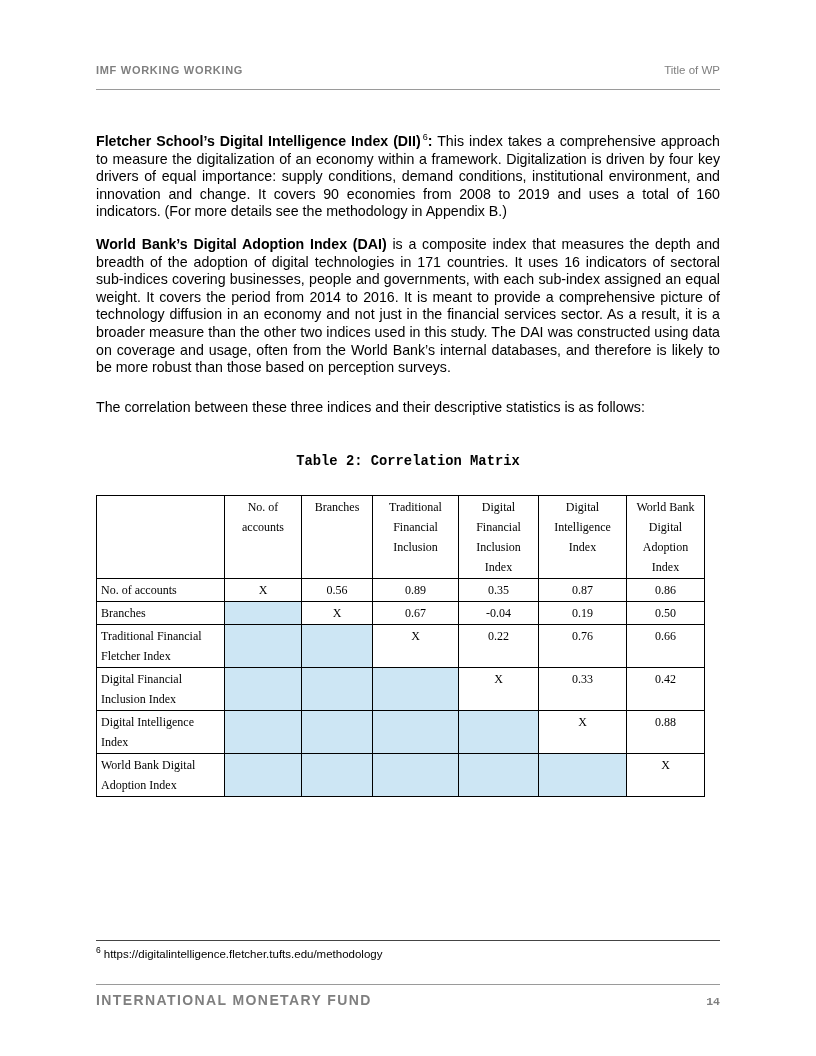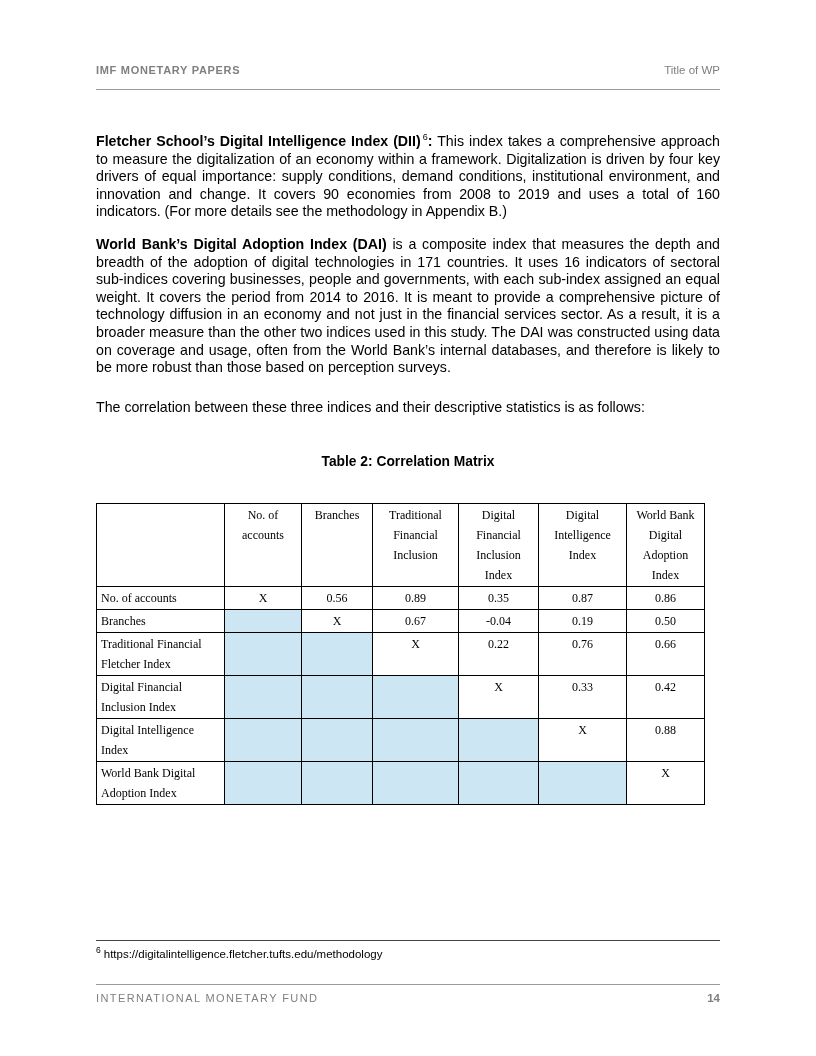--- a/index.html
+++ b/index.html
@@ -32,21 +32,21 @@
     font-size: 14.2px; line-height: 17.6px;
     text-align: justify;
     margin-bottom: 15px;
   }
   p.body-par sup { font-size: 9px; margin-left: 2px; vertical-align: super; line-height: 0; }
   p.intro-par { text-align: left; margin-top: 22px; }
 
   
   .table-title {
     text-align: center; font-weight: bold; font-size: 13.8px;
-    margin-top: 38px; margin-bottom: 34px;
+    margin-top: 38px; margin-bottom: 26px; font-family: Liberation Mono, monospace;
   }
   table.corr {
     border-collapse: collapse;
     font-family: "Liberation Serif", serif;
     font-size: 12px;
     table-layout: fixed;
     width: 608px;
     margin-top: 24px;
   }
   table.corr th, table.corr td {
@@ -71,32 +71,32 @@
   }
   .footnote sup { font-size: 8.5px; vertical-align: super; line-height: 0; margin-right: 3px; }
 
   
   .footer-rule { position: absolute; left: 96px; right: 96px; top: 984px; }
   .footer {
     position: absolute; left: 96px; right: 96px; top: 992px;
     display: flex; justify-content: space-between; align-items: baseline;
   }
   .footer-left {
-    font-size: 11px; font-weight: normal; color: var(--muted, #7f7f7f);
+    font-size: 14px; font-weight: bold; color: var(--muted, #7f7f7f);
     letter-spacing: 1.4px;
   }
-  .footer-page { font-size: 11.5px; font-weight: bold; color: var(--muted, #7f7f7f); }
+  .footer-page { font-size: 11.5px; font-weight: bold; color: var(--muted, #7f7f7f); font-family: Liberation Mono, monospace; }
 </style>
 </head>
 <body>
 
 <div class="page">
 
   <div class="header">
-    <span class="header-left">IMF MONETARY PAPERS</span>
+    <span class="header-left">IMF WORKING WORKING</span>
     <span class="header-right">Title of WP</span>
   </div>
   <div class="rule header-rule"></div>
 
   <div class="content">
 
     <p class="body-par"><b>Fletcher School’s Digital Intelligence Index (DII)</b><sup>6</sup><b>:</b><span> This index takes a comprehensive approach to measure the digitalization of an economy within a framework. Digitalization is driven by four key drivers of equal importance: supply conditions, demand conditions, institutional environment, and innovation and change. It covers 90 economies from 2008 to 2019 and uses a total of 160 indicators. (For more details see the methodology in Appendix B.)</span></p>
 
     <p class="body-par"><b>World Bank’s Digital Adoption Index (DAI)</b><span> is a composite index that measures the depth and breadth of the adoption of digital technologies in 171 countries. It uses 16 indicators of sectoral sub-indices covering businesses, people and governments, with each sub-index assigned an equal weight. It covers the period from 2014 to 2016. It is meant to provide a comprehensive picture of technology diffusion in an economy and not just in the financial services sector. As a result, it is a broader measure than the other two indices used in this study. The DAI was constructed using data on coverage and usage, often from the World Bank’s internal databases, and therefore is likely to be more robust than those based on perception surveys.</span></p>
 

